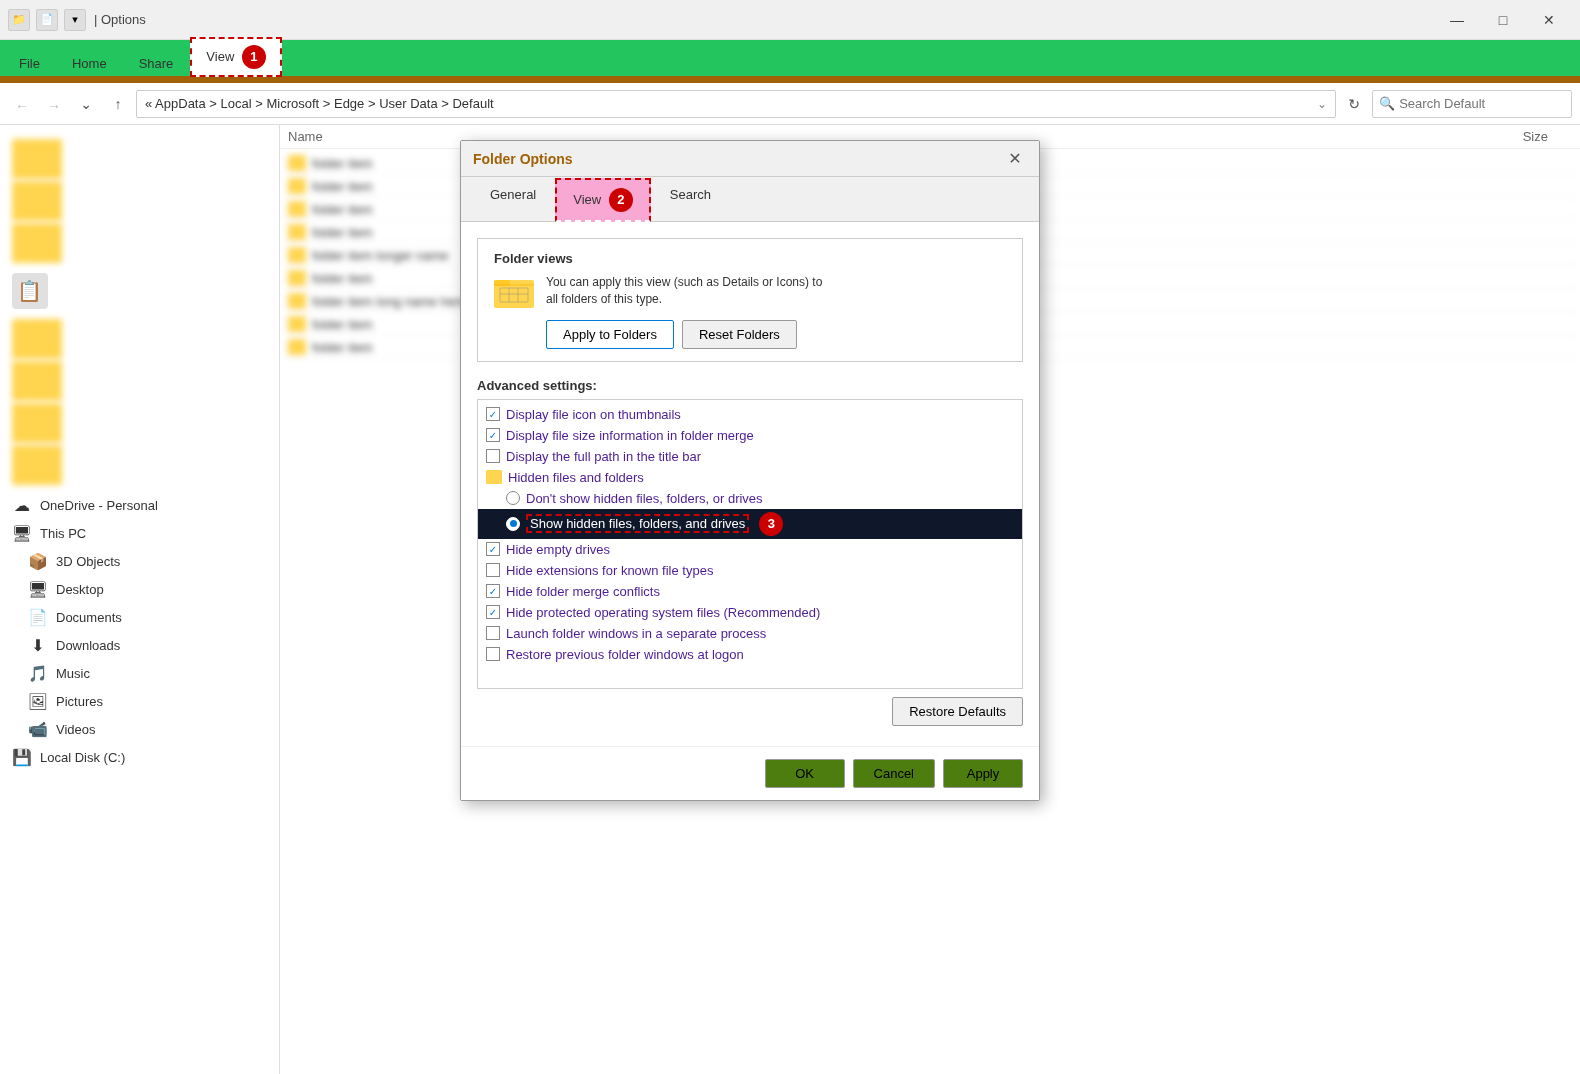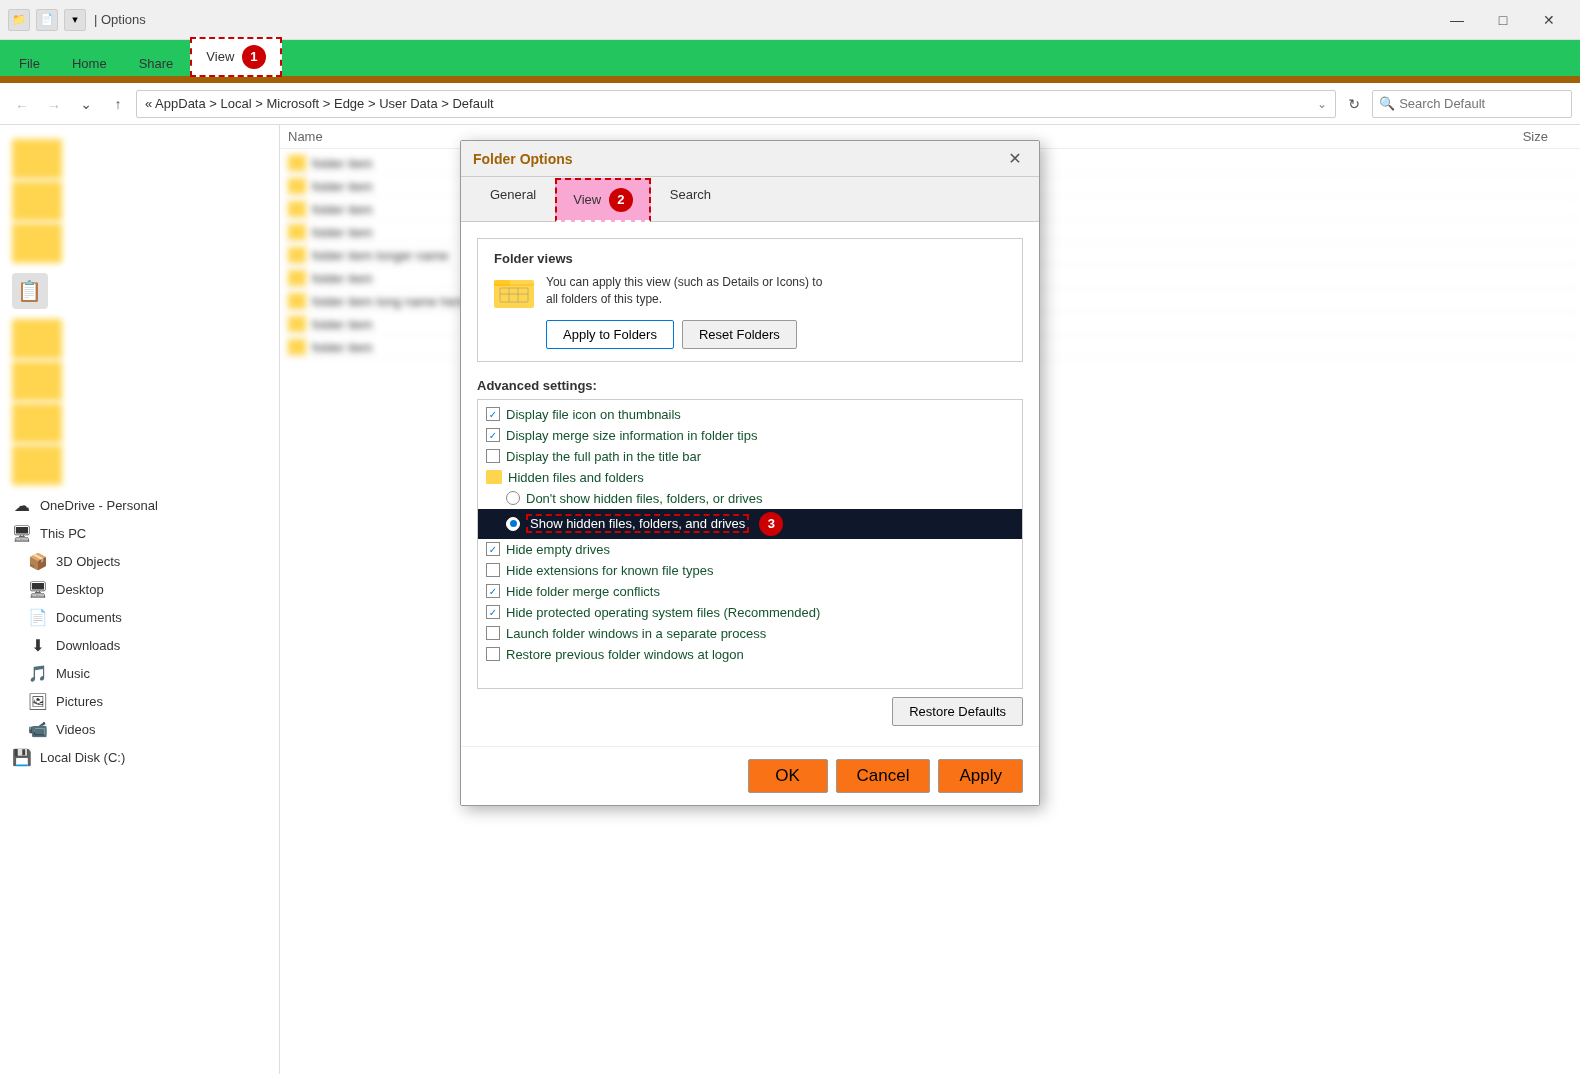--- a/index.html
+++ b/index.html
@@ -314,21 +314,21 @@
       position: relative;
     }
     .settings-list {
       padding: 4px 0;
     }
     .setting-item {
       display: flex;
       align-items: center;
       padding: 3px 8px;
       font-size: 13px;
-      color: #14532d;
+      color: #4c1d95;
       cursor: default;
     }
     .setting-item.category {
       font-weight: 500;
       padding-left: 8px;
     }
     .setting-item.sub {
       padding-left: 28px;
     }
     .setting-item .cb {
@@ -377,23 +377,23 @@
       padding: 12px 16px;
       display: flex;
       justify-content: flex-end;
       gap: 8px;
       border-top: 1px solid #eee;
       background: white;
     }
     .footer-btn {
       padding: 6px 20px;
       border: 1px solid #999;
-      background: #f97316;
-      cursor: pointer;
-      font-size: 17px;
+      background: #4d7c0f;
+      cursor: pointer;
+      font-size: 13px;
       border-radius: 2px;
       min-width: 80px;
     }
 
     
     .restore-defaults-row {
       display: flex;
       justify-content: flex-end;
       padding: 8px 0 4px 0;
     }
@@ -622,21 +622,21 @@
     <div class="settings-list-wrapper">
       <div class="settings-list">
 
         <div class="setting-item">
           <div class="cb checked"></div>
           <span>Display file icon on thumbnails</span>
         </div>
 
         <div class="setting-item">
           <div class="cb checked"></div>
-          <span>Display merge size information in folder tips</span>
+          <span>Display file size information in folder merge</span>
         </div>
 
         <div class="setting-item">
           <div class="cb"></div>
           <span>Display the full path in the title bar</span>
         </div>
 
         <div class="setting-item category">
           <div class="category-folder-icon"></div>
           <span>Hidden files and folders</span>

